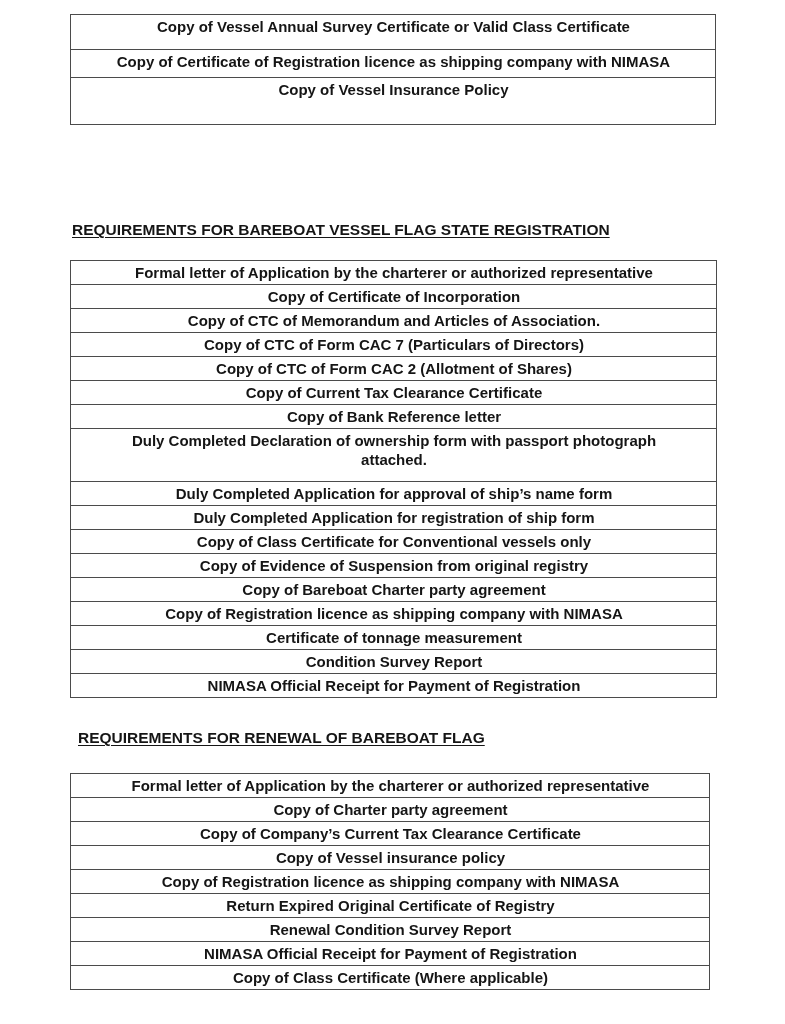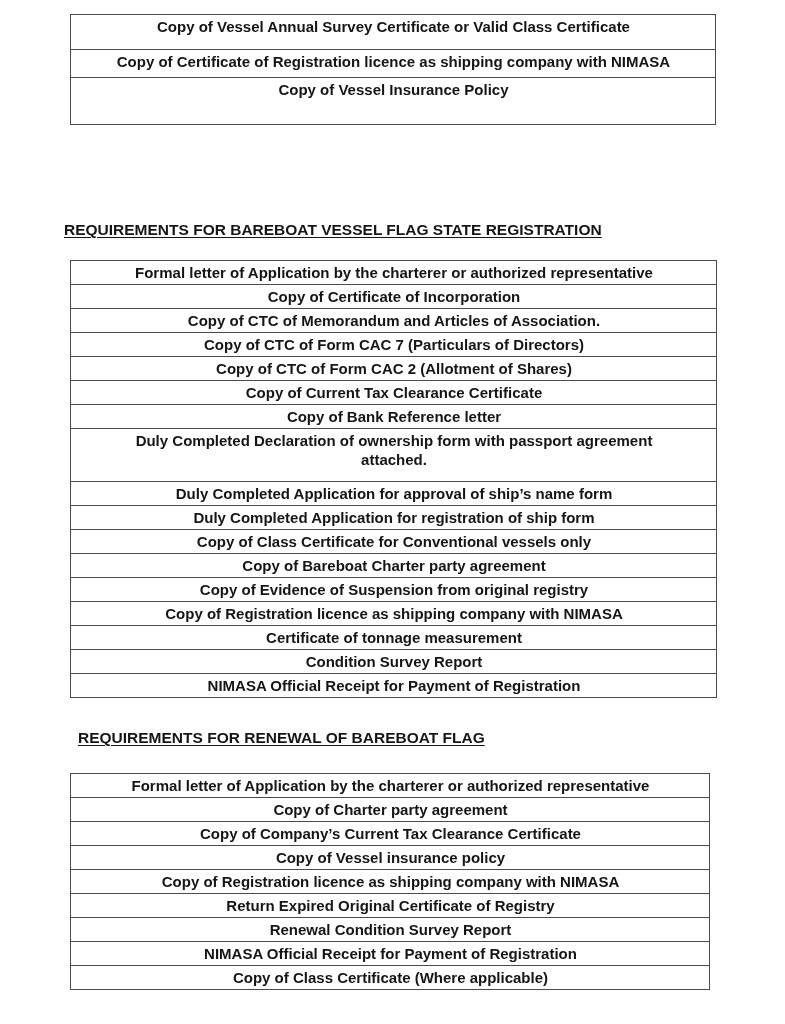--- a/index.html
+++ b/index.html
@@ -49,21 +49,21 @@
   .heading {
     position: absolute;
     font-weight: 700;
     font-size: 15.5px;
     line-height: 18px;
     text-decoration: underline;
     text-underline-offset: 2px;
     white-space: nowrap;
     color: #151515;
   }
-  .h1 { left: 64px; top: 221px; }
+  .h1 { left: 72px; top: 221px; }
   .h2 { left: 78px; top: 729px; }
 </style>
 </head>
 <body>
 
 <div class="page">
 
   <table class="doc-table t1">
     <tbody>
         <tr class="r0">
@@ -97,37 +97,37 @@
     <tr>
           <td>Copy of CTC of Form CAC 2 (Allotment of Shares)</td>
         </tr>
     <tr>
           <td>Copy of Current Tax Clearance Certificate</td>
         </tr>
     <tr>
           <td>Copy of Bank Reference letter</td>
         </tr>
     <tr class="tall">
-          <td>Duly Completed Declaration of ownership form with passport agreement
+          <td>Duly Completed Declaration of ownership form with passport photograph
 attached.</td>
         </tr>
     <tr>
           <td>Duly Completed Application for approval of ship’s name form</td>
         </tr>
     <tr>
           <td>Duly Completed Application for registration of ship form</td>
         </tr>
     <tr>
           <td>Copy of Class Certificate for Conventional vessels only</td>
         </tr>
     <tr>
-          <td>Copy of Bareboat Charter party agreement</td>
+          <td>Copy of Evidence of Suspension from original registry</td>
         </tr>
     <tr>
-          <td>Copy of Evidence of Suspension from original registry</td>
+          <td>Copy of Bareboat Charter party agreement</td>
         </tr>
     <tr>
           <td>Copy of Registration licence as shipping company with NIMASA</td>
         </tr>
     <tr>
           <td>Certificate of tonnage measurement</td>
         </tr>
     <tr>
           <td>Condition Survey Report</td>
         </tr>

